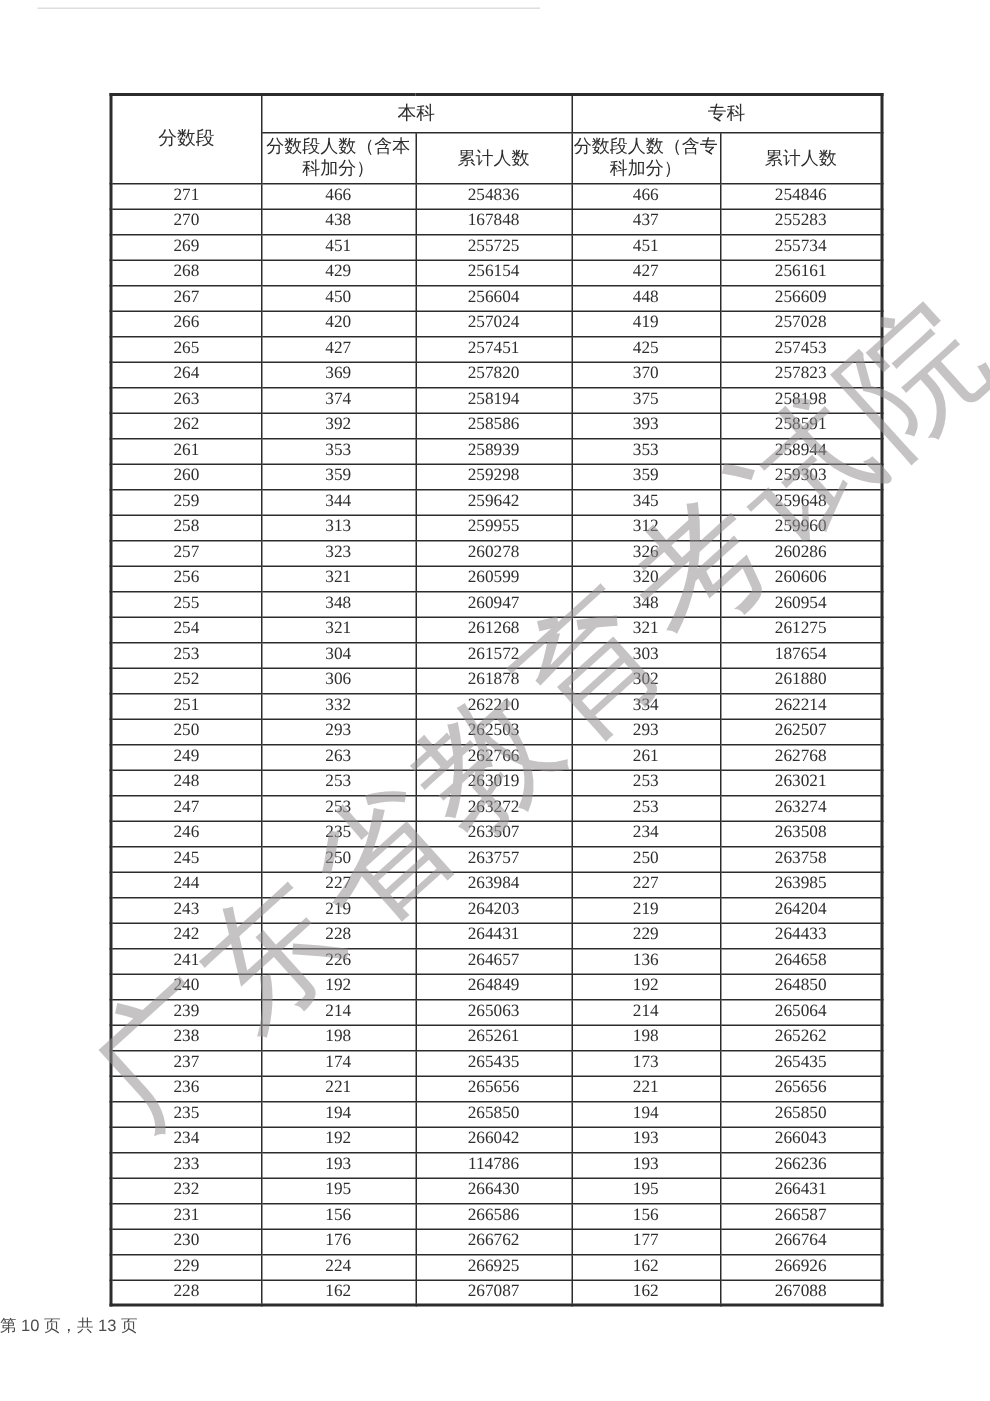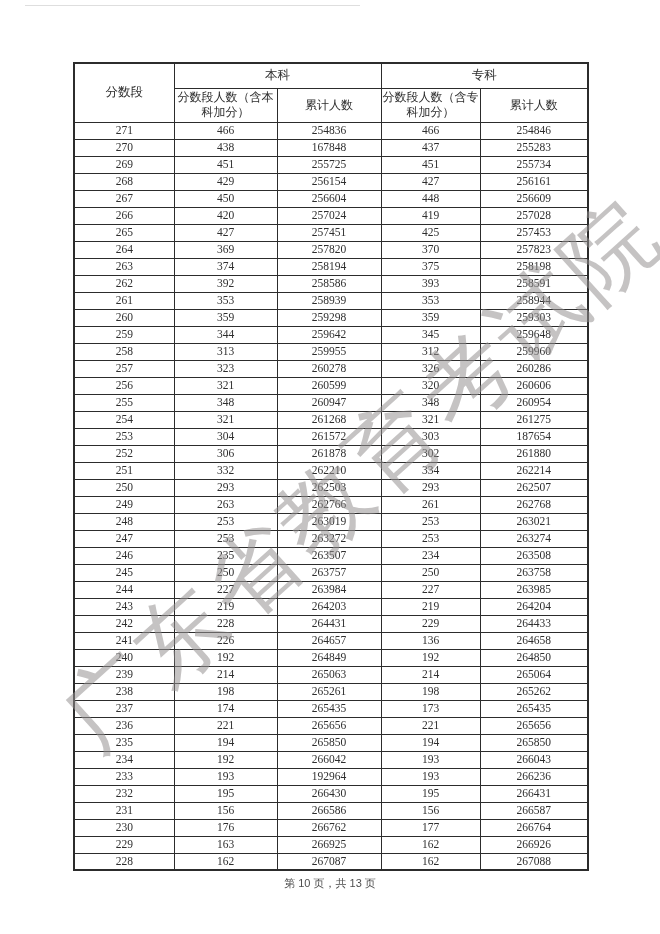--- a/index.html
+++ b/index.html
@@ -55,21 +55,20 @@
   }
   .score-table thead tr.sub-row th{font-size:12px;}
   .score-table tbody tr{height:17px;margin-top:20px;}
   .score-table tbody td{
     font-size:11.5px;
     line-height:1;
   }
   .page-footer{
     position:absolute;
     left:0;top:876px;width:660px;
-    text-align:center;
     font-size:11px;
     color:#4d4d4d;
     font-family:"Liberation Sans", sans-serif;
     z-index:2;
   }
 </style>
 </head>
 <body>
 
 <div class="scan-top-line"></div>
@@ -360,21 +359,21 @@
       <tr>
         <td>234</td>
         <td>192</td>
         <td>266042</td>
         <td>193</td>
         <td>266043</td>
       </tr>
       <tr>
         <td>233</td>
         <td>193</td>
-        <td>192964</td>
+        <td>114786</td>
         <td>193</td>
         <td>266236</td>
       </tr>
       <tr>
         <td>232</td>
         <td>195</td>
         <td>266430</td>
         <td>195</td>
         <td>266431</td>
       </tr>
@@ -387,21 +386,21 @@
       </tr>
       <tr>
         <td>230</td>
         <td>176</td>
         <td>266762</td>
         <td>177</td>
         <td>266764</td>
       </tr>
       <tr>
         <td>229</td>
-        <td>163</td>
+        <td>224</td>
         <td>266925</td>
         <td>162</td>
         <td>266926</td>
       </tr>
       <tr>
         <td>228</td>
         <td>162</td>
         <td>267087</td>
         <td>162</td>
         <td>267088</td>

